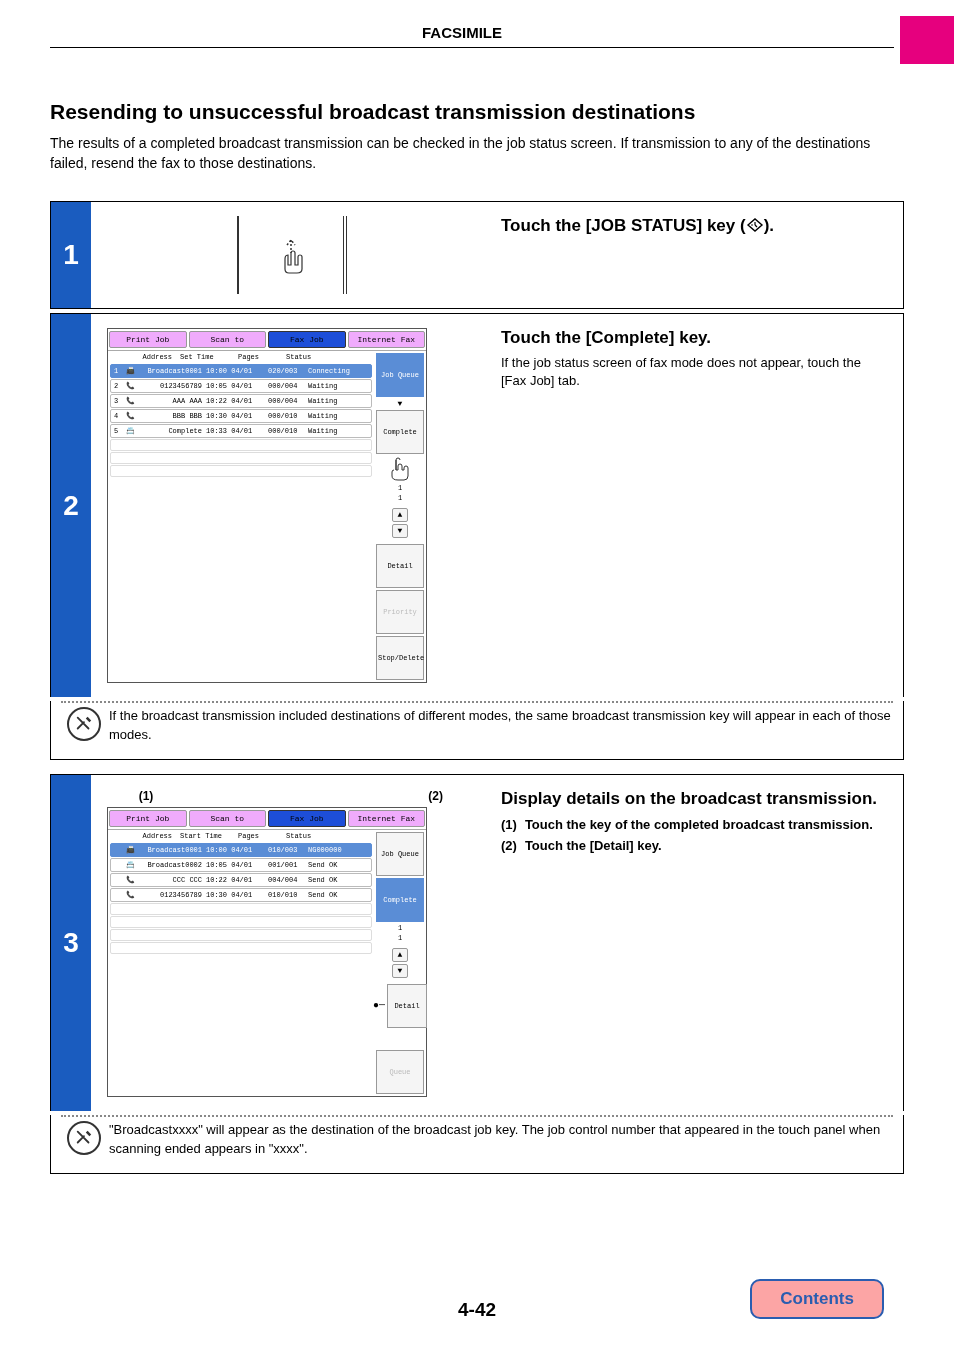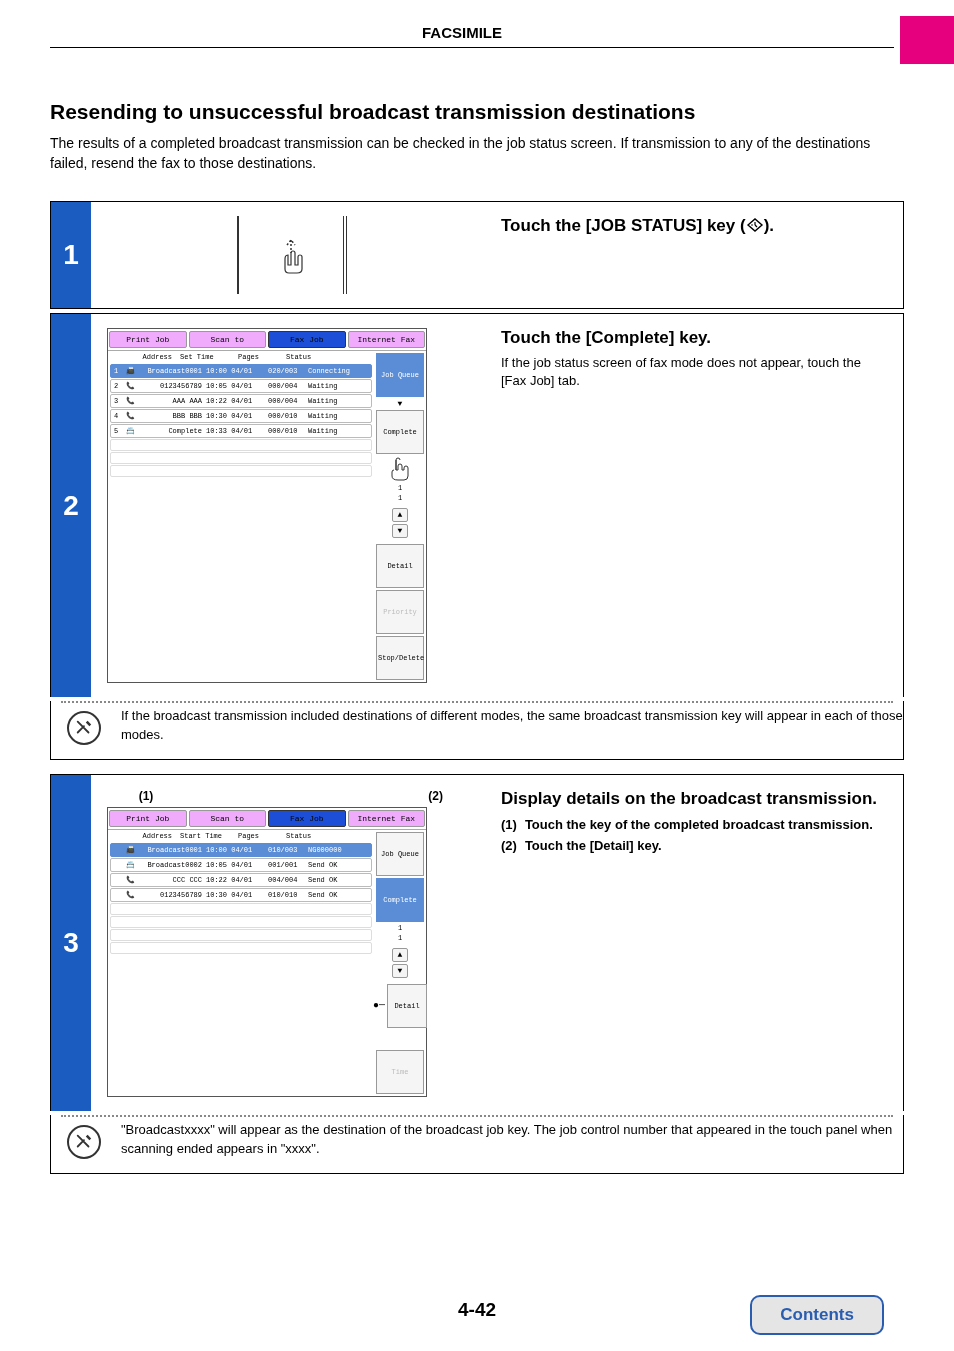--- a/index.html
+++ b/index.html
@@ -16,21 +16,21 @@
 .step-num { width: 40px; background: #1a5cbf; color: #fff; display: flex; align-items: center; justify-content: center; font-size: 28px; font-weight: bold; }
 .step-body { flex: 1; display: flex; padding: 14px 16px; gap: 24px; }
 .step-left { width: 370px; flex-shrink: 0; }
 .step-right { flex: 1; }
 .step-title { font-size: 17px; font-weight: bold; margin-bottom: 6px; }
 .step-desc { font-size: 13px; line-height: 1.4; }
 .substeps { margin-top: 8px; }
 .substep { display: flex; gap: 8px; font-size: 13px; font-weight: bold; margin-bottom: 6px; }
 .substep-num { flex-shrink: 0; }
 .note-sep { border: none; border-top: 2px dotted #888; margin: 8px 0; }
-.note-row { display: flex; align-items: flex-end; gap: 20px; padding: 4px 0 14px 16px; }
+.note-row { display: flex; align-items: flex-start; gap: 8px; padding: 4px 0 14px 16px; }
 .note-icon-wrap { width: 34px; height: 34px; border: 2px solid #333; border-radius: 50%; display: flex; align-items: center; justify-content: center; flex-shrink: 0; }
 .note-icon-wrap svg { width: 18px; height: 18px; }
 .note-text { font-size: 13px; line-height: 1.45; }
 .hand-diagram { width: 110px; height: 78px; margin: 0 auto; border-left: 2px solid #333; border-right: 4px double #333; display: flex; align-items: center; justify-content: center; }
 .hand-diagram svg { width: 40px; height: 40px; }
 .screen { border: 1px solid #555; font-family: "Courier New", monospace; font-size: 8px; width: 320px; background: #fff; }
 .screen-tabs { display: flex; border-bottom: 1px solid #aaa; }
 .screen-tab { flex: 1; text-align: center; padding: 3px 1px; border: 1px solid #999; margin: 2px 1px; border-radius: 2px; background: #f0abfc; position: relative; }
 .screen-tab.sel { background: #1d4ed8; border-color: #333; }
 .screen-main { display: flex; }
@@ -53,21 +53,21 @@
 .side-btn.sel { background: #5a8dd6; color: #fff; border-color: #5a8dd6; }
 .side-btn.dis { color: #bbb; }
 .side-arrows { display: flex; flex-direction: column; gap: 2px; margin: 4px 0; }
 .arr-btn { width: 16px; height: 14px; border: 1px solid #999; border-radius: 2px; text-align: center; line-height: 12px; font-size: 8px; background: #f5f5f5; }
 .side-num { font-size: 7px; }
 .callout-row { display: flex; font-size: 12px; font-weight: bold; margin-bottom: 4px; padding: 0 4px; }
 .callout-row span:first-child { width: 70px; text-align: center; }
 .callout-row span:last-child { flex: 1; text-align: right; padding-right: 30px; }
 .footer { position: absolute; bottom: 30px; left: 0; right: 0; text-align: center; }
 .page-num { font-size: 19px; font-weight: bold; }
-.contents-btn { position: absolute; right: 70px; bottom: 16px; border: 2px solid #2a5db0; border-radius: 10px; padding: 8px 28px; color: #2a5db0; font-weight: bold; font-size: 17px; background: #e5e5e5; }
+.contents-btn { position: absolute; right: 70px; bottom: 32px; border: 2px solid #2a5db0; border-radius: 10px; padding: 8px 28px; color: #2a5db0; font-weight: bold; font-size: 17px; background: #fca5a5; }
 </style>
 </head>
 <body>
 
 <div class="page">
   <div class="header-band">
     <div class="chapter-label">FACSIMILE</div>
     <div class="magenta-tab"></div>
     <hr class="rule">
   </div>
@@ -275,21 +275,21 @@
                 <div class="side-num">1</div>
                 <div class="side-arrows">
                   <div class="arr-btn">▲</div>
                   <div class="arr-btn">▼</div>
                 </div>
                 <div style="display:flex;align-items:center;gap:2px">
                   <span style="font-size:10px">●─</span>
                   <div class="side-btn" style="width:40px">Detail</div>
                 </div>
                 <div style="height:18px"></div>
-                <div class="side-btn dis">Time</div>
+                <div class="side-btn dis">Queue</div>
               </div>
             </div>
           </div>
         </div>
         <div class="step-right">
           <div class="step-title">Display details on the broadcast transmission.</div>
           <div class="substeps">
             <div class="substep">
               <span class="substep-num">(1)</span>
               <span>Touch the key of the completed broadcast transmission.</span>

